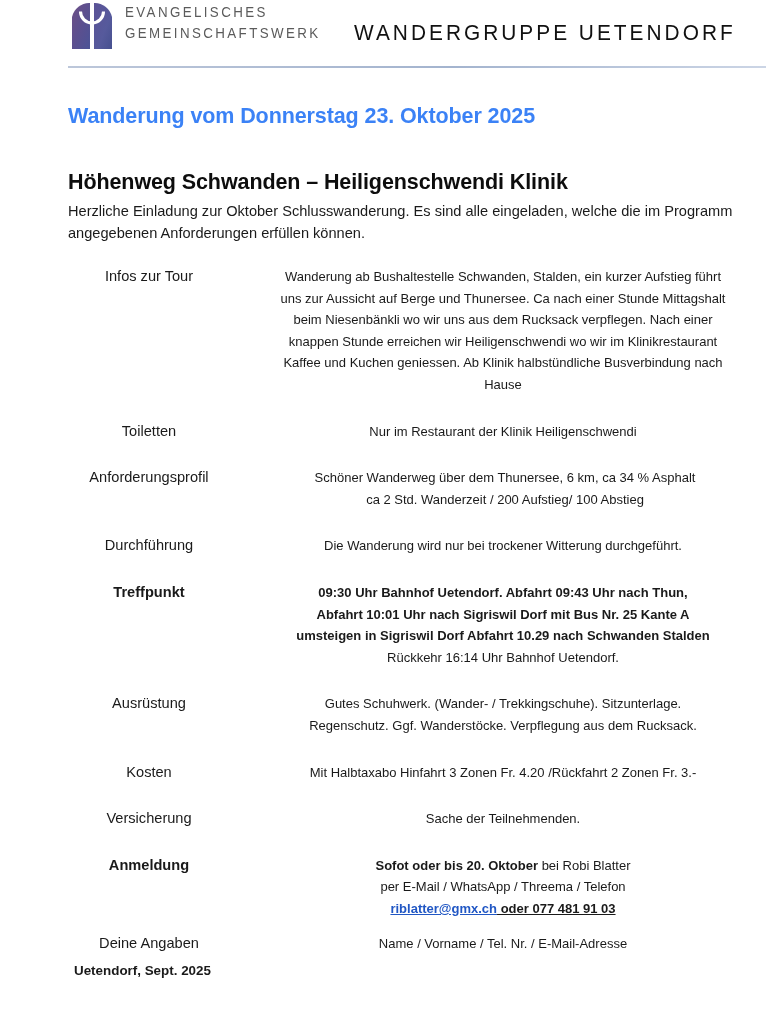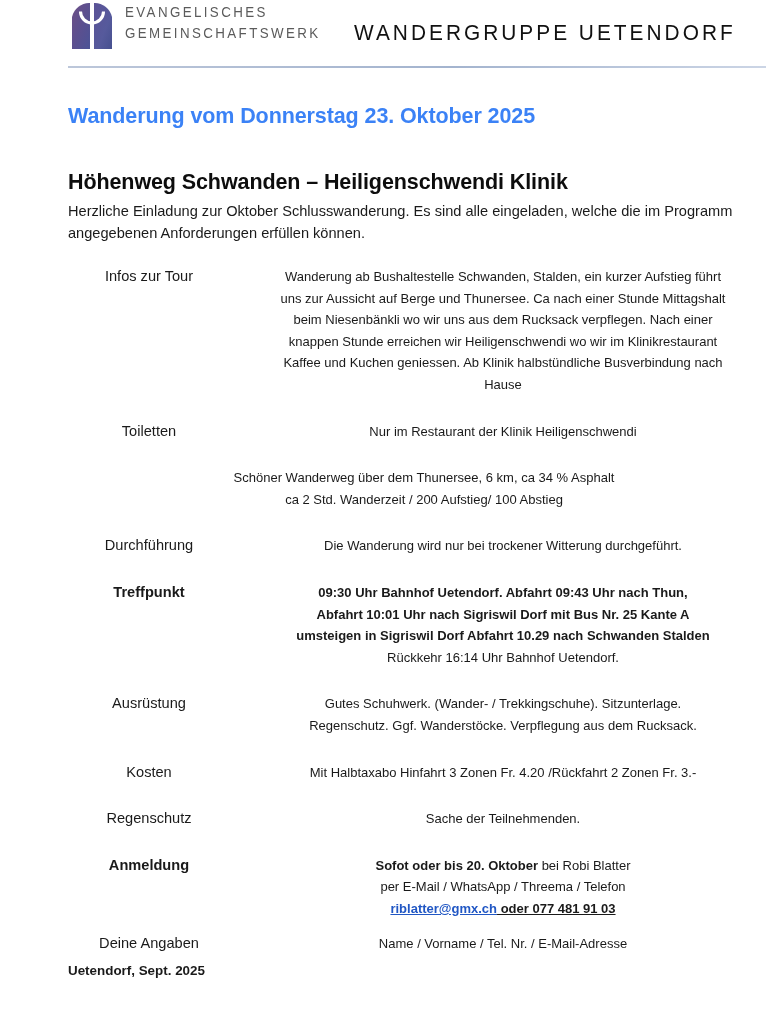--- a/index.html
+++ b/index.html
@@ -141,21 +141,21 @@
   }
   .phone-bold {
     font-weight: bold;
     text-decoration: underline;
     color: #1a1a1a;
   }
 
   
   .footer {
     position: absolute;
-    left: 40px;
+    left: 46px;
     top: 963px;
     font-size: 13.4px;
     font-weight: bold;
     color: #1a1a1a;
     letter-spacing: 0px;
   }
 </style>
 </head>
 <body>
 
@@ -222,20 +222,21 @@
     </div>
 
     <div class="row gap-lg">
       <div class="row-label">Toiletten</div>
       <div class="row-value">
         <span class="ln">Nur im Restaurant der Klinik Heiligenschwendi</span>
       </div>
     </div>
 
     <div class="row gap-lg indent-value">
+      <div class="row-label">Anforderungsprofil</div>
       <div class="row-value">
         <span class="ln">Schöner Wanderweg über dem Thunersee, 6 km,  ca 34 % Asphalt</span>
         <span class="ln">ca 2 Std. Wanderzeit / 200 Aufstieg/ 100 Abstieg</span>
       </div>
     </div>
 
     <div class="row gap-lg">
       <div class="row-label">Durchführung</div>
       <div class="row-value">
         <span class="ln">Die Wanderung wird nur bei trockener Witterung durchgeführt.</span>
@@ -261,21 +262,21 @@
     </div>
 
     <div class="row gap-lg">
       <div class="row-label">Kosten</div>
       <div class="row-value">
         <span class="ln">Mit Halbtaxabo Hinfahrt 3 Zonen Fr. 4.20 /Rückfahrt 2 Zonen Fr. 3.-</span>
       </div>
     </div>
 
     <div class="row gap-lg">
-      <div class="row-label">Regenschutz</div>
+      <div class="row-label">Versicherung</div>
       <div class="row-value">
         <span class="ln">Sache der Teilnehmenden.</span>
       </div>
     </div>
 
     <div class="row gap-sm">
       <div class="row-label bold">Anmeldung</div>
       <div class="row-value">
         <span class="ln"><b>Sofot oder bis 20. Oktober</b><span> bei Robi Blatter</span></span>
         <span class="ln">per E-Mail / WhatsApp /  Threema / Telefon</span>

